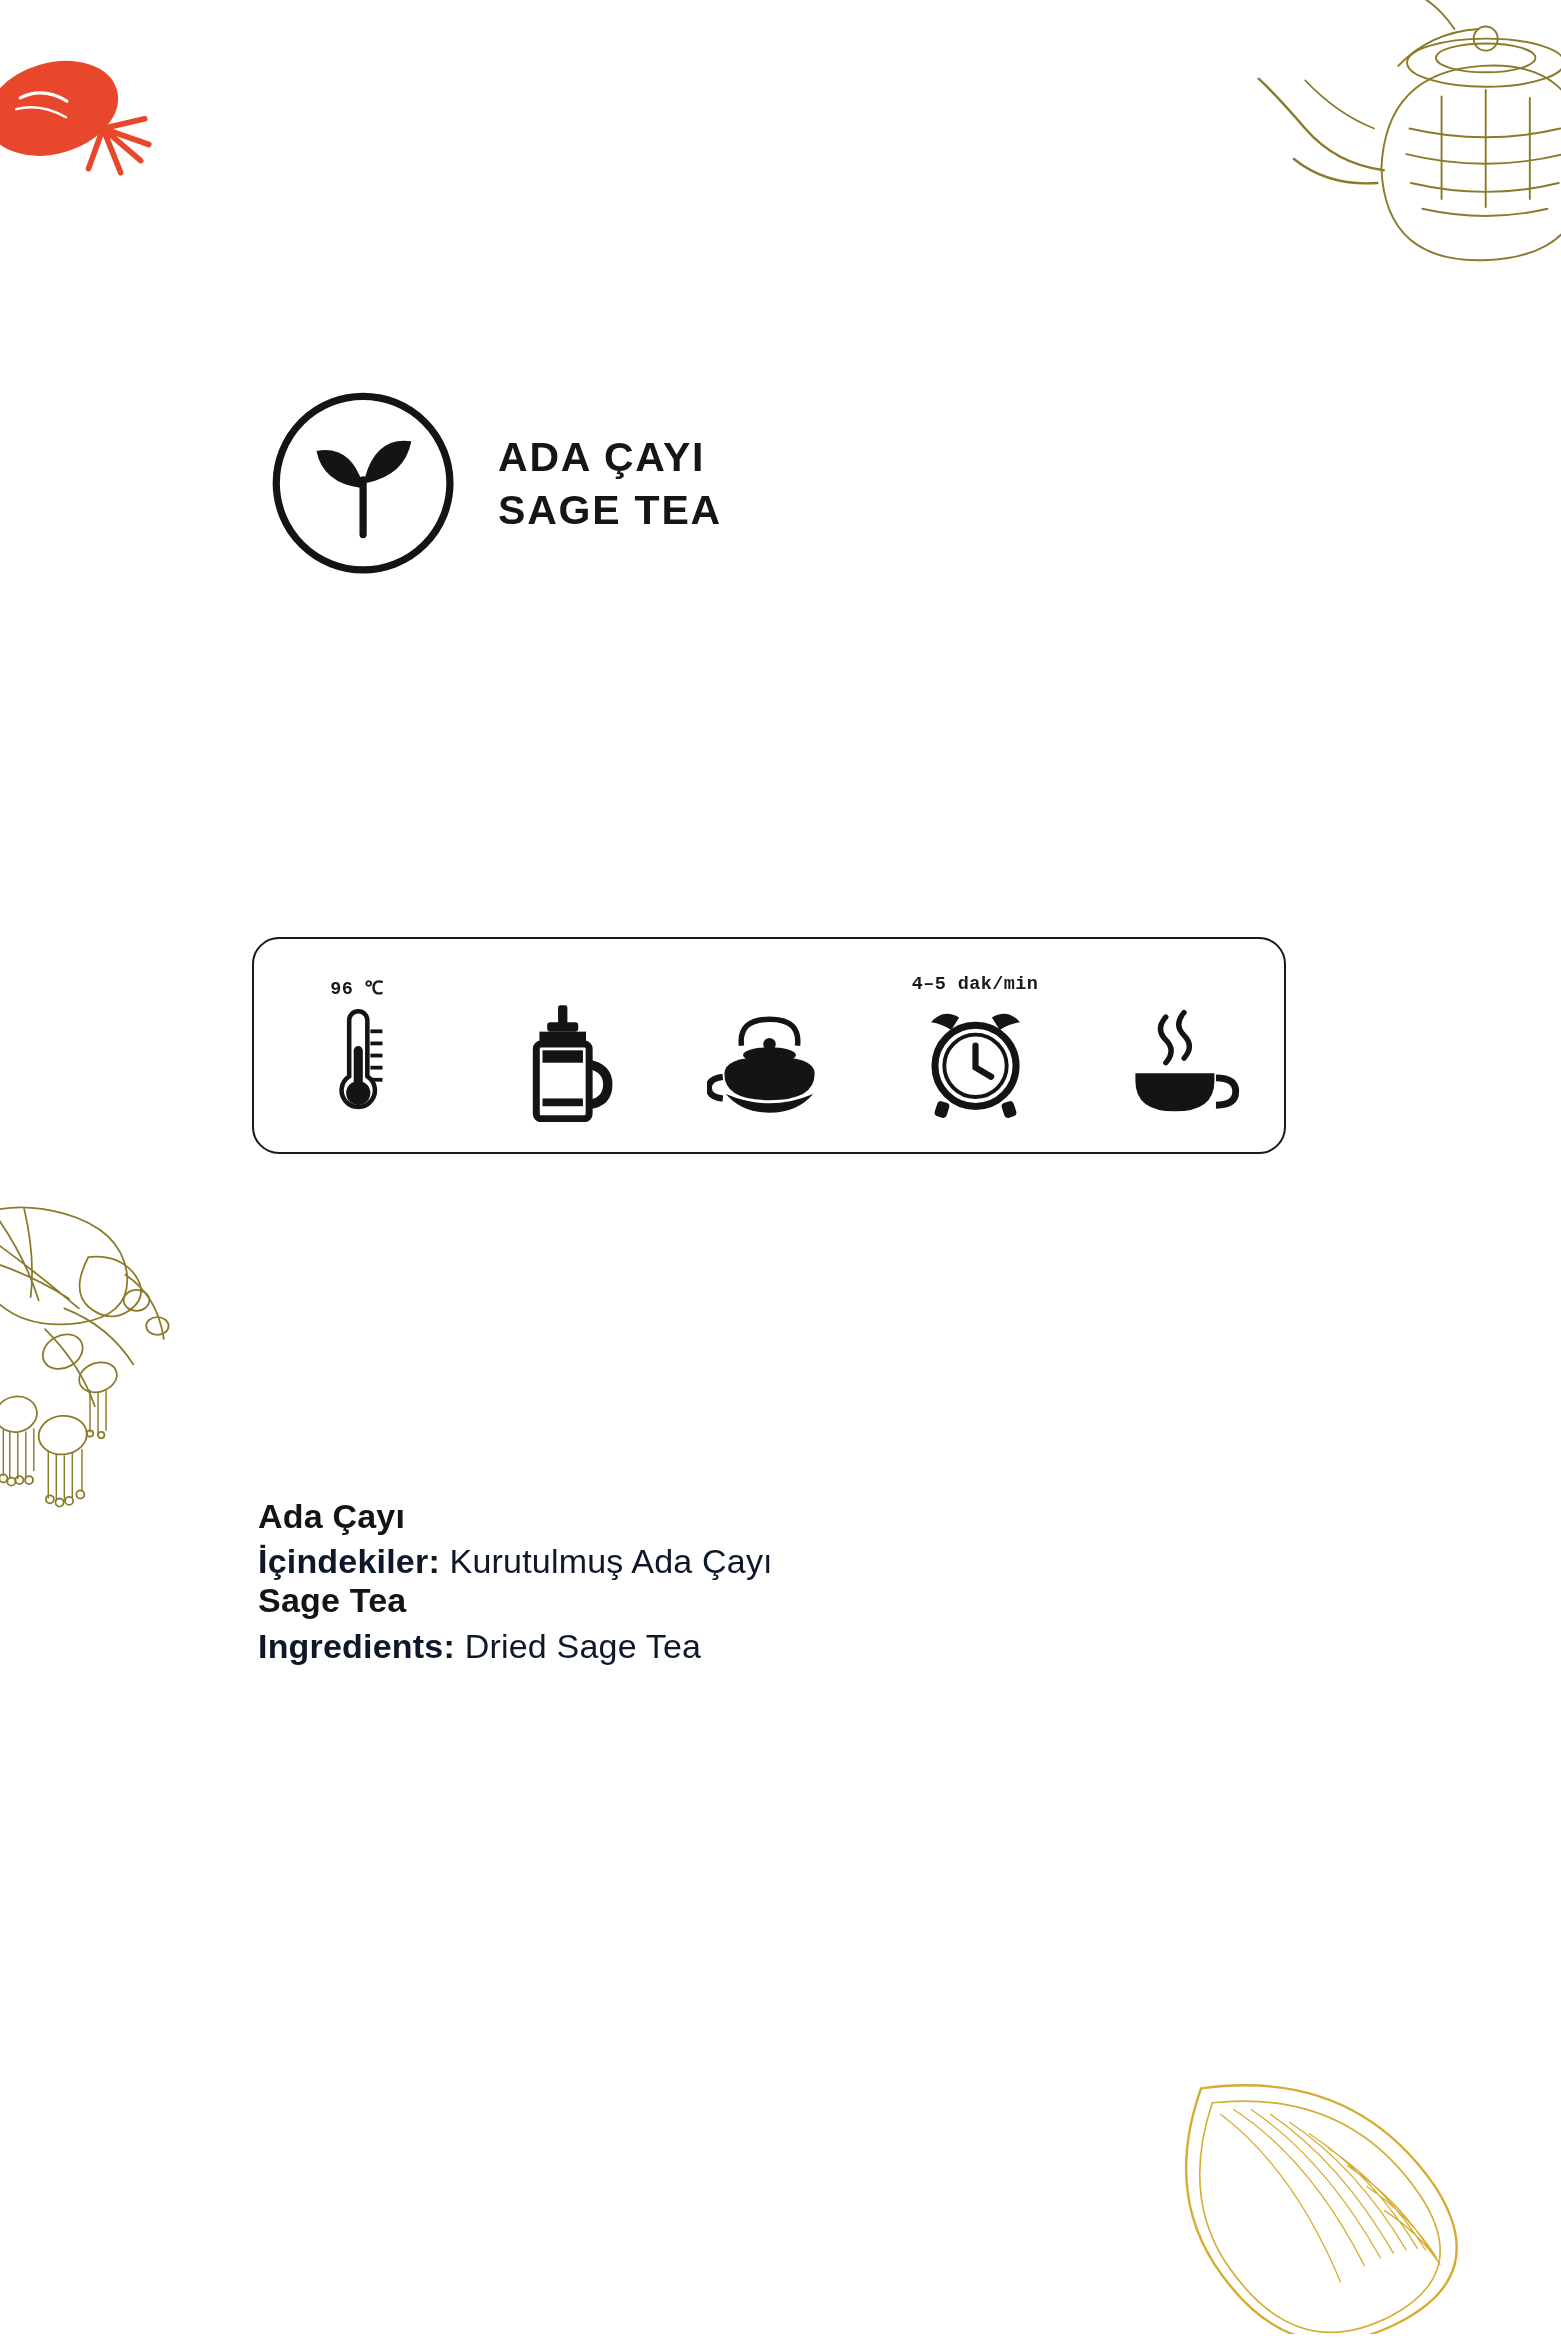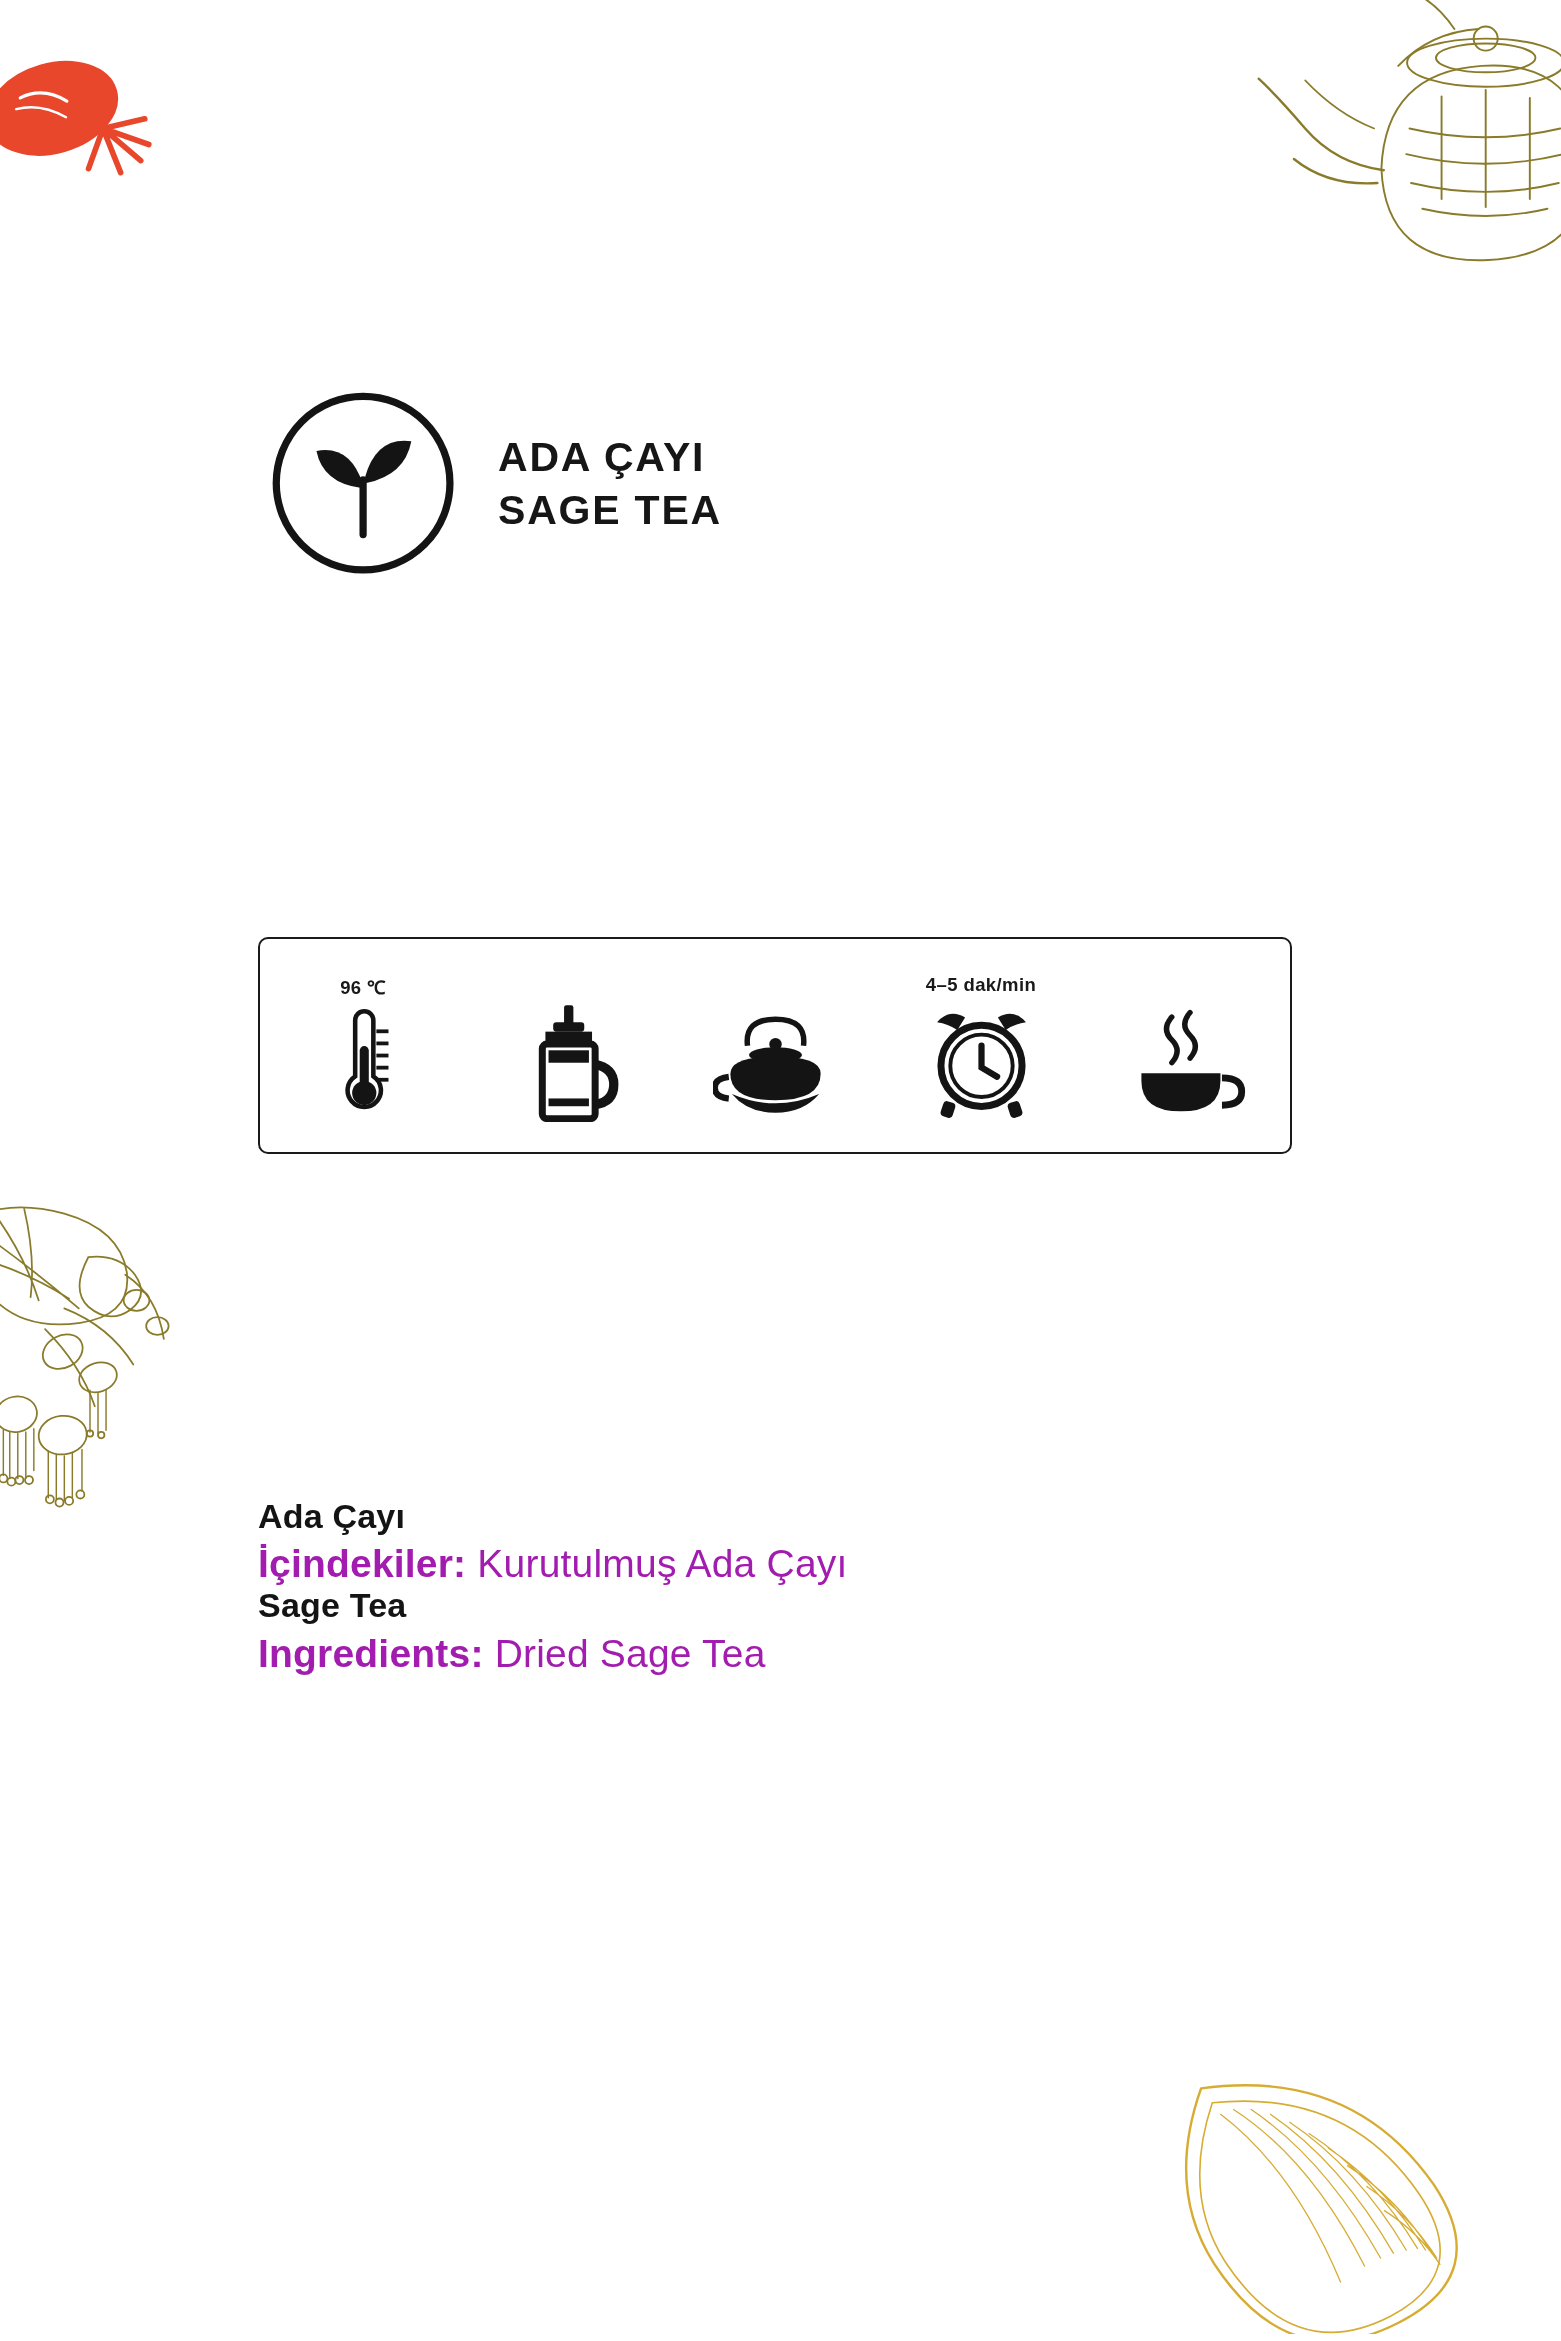--- a/index.html
+++ b/index.html
@@ -69,29 +69,30 @@
     font-weight: bold;
     letter-spacing: 1.8px;
     color: #161616;
     white-space: nowrap;
   }
 
   
   .brew-bar {
     position: absolute;
     top: 937px;
-    left: 258px;
+    left: 252px;
     width: 1034px;
     height: 217px;
     border: 2.4px solid #1a1a1a;
-    border-radius: 10px;
+    border-radius: 27px;
     box-sizing: border-box;
     display: flex;
     align-items: center;
     justify-content: space-around;
+    font-family: Liberation Mono, monospace;
   }
   .brew-item {
     position: relative;
     display: flex;
     flex-direction: column;
     align-items: center;
     justify-content: flex-end;
     height: 152px;
     width: 152px;
   }
@@ -122,22 +123,22 @@
   .ing-group { }
   .ing-group:last-child { margin-bottom: 0; }
   .ing-name {
     font-size: 34px;
     font-weight: bold;
     letter-spacing: 0.2px;
     color: #141414;
     margin-bottom: 6.4px;
   }
   .ing-line {
-    font-size: 39px;
-    color: #a21caf;
+    font-size: 34px;
+    color: #0f172a;
     letter-spacing: 0.2px;
   }
   .ing-line b { font-weight: bold; }
 </style>
 </head>
 <body>
 
 <div class="deco deco-rosehip">
   <svg viewBox="0 0 260 300" width="209" height="241" aria-hidden="true">
     <g fill="none" stroke="#E8472B" stroke-width="3">

